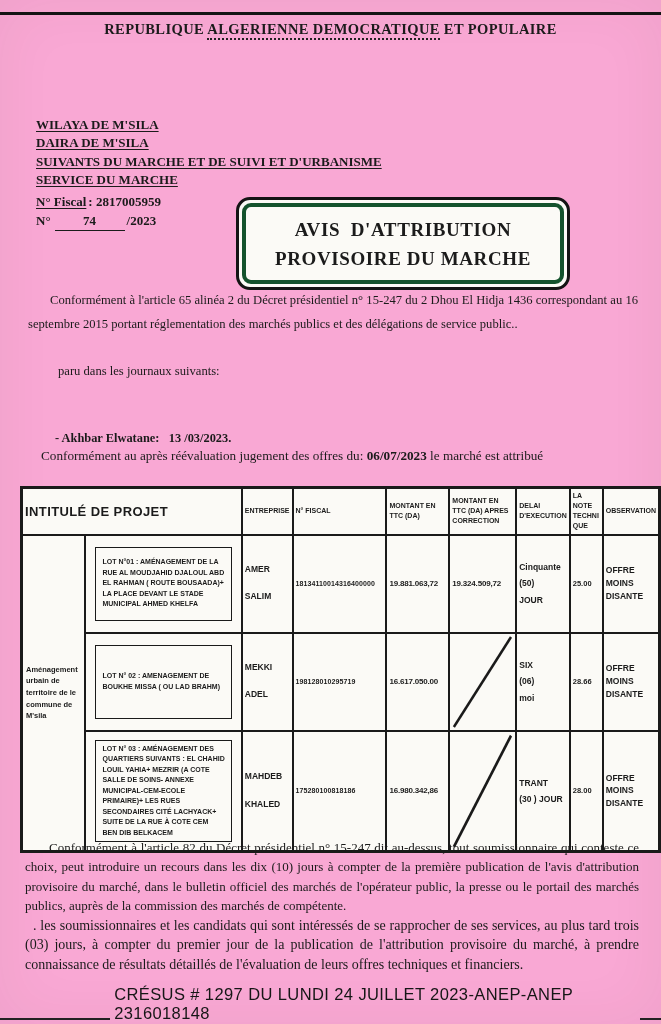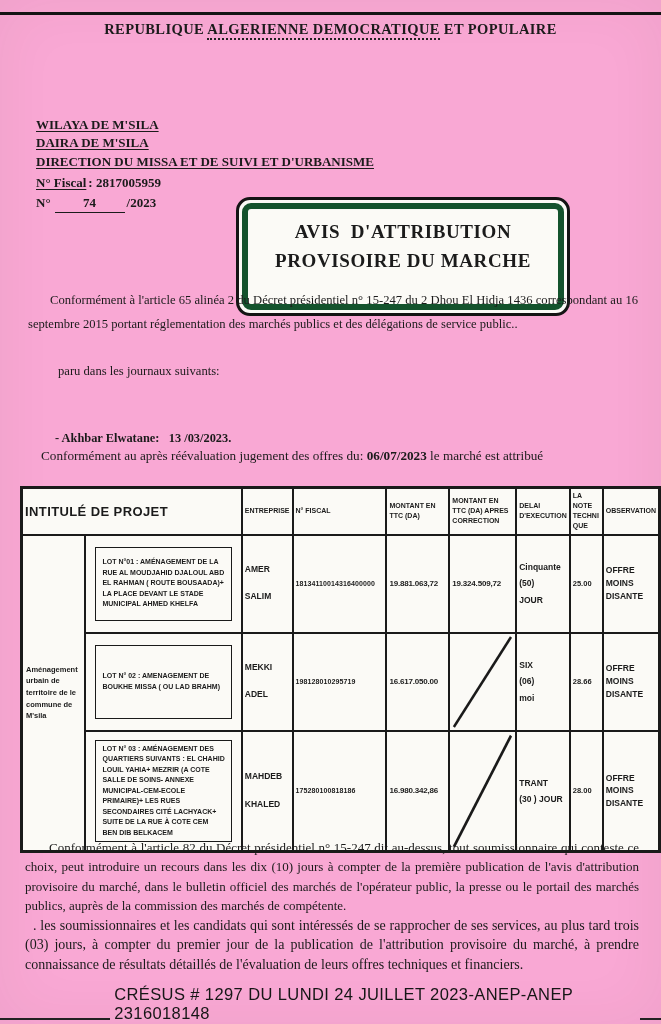--- a/index.html
+++ b/index.html
@@ -20,22 +20,22 @@
   .fiscal-line { margin-top:3px; }
   .fiscal-line .ul { text-decoration:underline; text-underline-offset:2px; }
   .fiscal-line .rest { margin-left:2px; }
   .ref-line { margin-top:1px; }
   .ref-underline { display:inline-block; min-width:70px; text-align:center;
     border-bottom:1.7px solid #1b1b1b; margin-left:4px; }
   .ref-year { margin-left:2px; }
 
   .notice-box { position:absolute; left:236px; top:197px; width:334px; box-sizing:border-box;
     border:3px solid #141414; border-radius:14px; padding:3px; background:#fbfaf6; }
-  .notice-inner { border:6px solid #14532d; border-radius:9px; text-align:center;
-    padding:9px 4px 29px; font-weight:bold; font-size:19px; line-height:1.5;
+  .notice-inner { border:4px solid #14532d; border-radius:9px; text-align:center;
+    padding:9px 4px 7px; font-weight:bold; font-size:19px; line-height:1.5;
     letter-spacing:.6px; white-space:pre-wrap; }
 
   p { margin:0; position:absolute; }
   .para { left:28px; width:610px; font-size:12.6px; line-height:24px; text-align:justify; }
   .indent { text-indent:22px; }
   #p1 { top:288px; }
   #p2 { top:324px; }
   #p3 { top:359px; left:58px; width:400px; text-align:left; }
   .journals { position:absolute; left:55px; top:391px; font-weight:bold; font-size:12.4px;
     line-height:18.8px; white-space:pre-wrap; }
@@ -84,21 +84,22 @@
 
   <div class="top-rule"></div>
 
   <div class="masthead">
     <span>REPUBLIQUE </span><span class="dotted-ul">ALGERIENNE DEMOCRATIQUE</span><span> ET POPULAIRE</span>
   </div>
 
   <div class="agency">
     <div class="agency-line">WILAYA DE M'SILA</div>
     <div class="agency-line">DAIRA DE M'SILA</div>
-    <div class="agency-line">DIRECTION DU MISSA ET DE SUIVI ET D'URBANISME</div>
+    <div class="agency-line">SUIVANTS DU MARCHE ET DE SUIVI ET D'URBANISME</div>
+    <div class="agency-line">SERVICE DU MARCHE</div>
     <div class="fiscal-line">
       <span class="ul">N° Fiscal</span><span class="rest">: 2817005959</span>
     </div>
     <div class="ref-line">
       <span>N°</span><span class="ref-underline"><span>74</span></span><span class="ref-year">/2023</span>
     </div>
   </div>
 
   <div class="notice-box">
     <div class="notice-inner">AVIS  D'ATTRIBUTION

